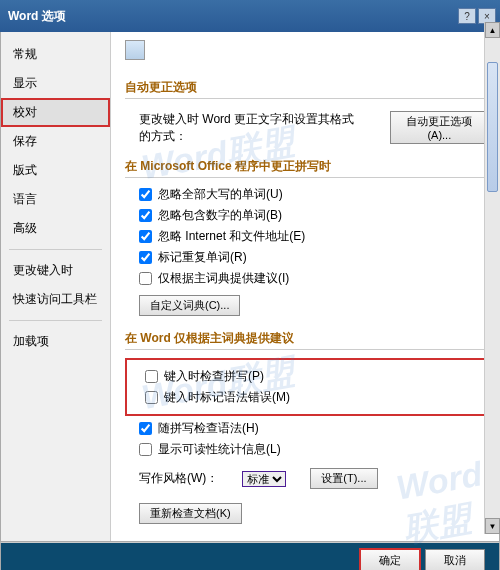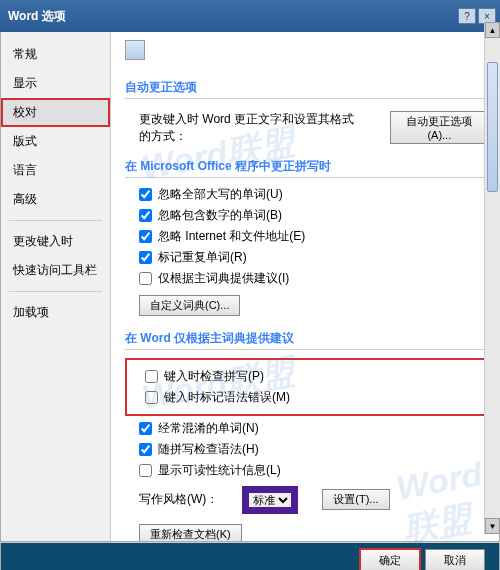--- a/index.html
+++ b/index.html
@@ -64,21 +64,21 @@
   position: relative;
 }
 .panel-icon {
   width: 20px; height: 20px;
   border: 1px solid #999;
   display: inline-block;
   margin-bottom: 6px;
   background: linear-gradient(#d8e8f8,#b8d0e8);
 }
 .section-title {
-  color: #3b82f6;
+  color: #a16207;
   font-weight: bold;
   margin: 10px 0 8px 0;
   border-bottom: 1px solid #ccc;
   padding-bottom: 2px;
 }
 .row {
   margin: 4px 0 4px 14px;
   display: flex;
   align-items: center;
 }
@@ -89,21 +89,21 @@
   border: 1px solid #888;
   padding: 2px 10px;
   font-size: 11px;
   cursor: pointer;
   margin: 4px 0;
 }
 .inline-text { margin: 6px 0 6px 14px; display:flex; align-items:center; gap:24px;}
 .hl-red { border: 2px solid #d03030; padding: 4px; margin: 4px 0; }
 select {
   font-size: 11px;
-  border: 7px solid #4c1d95;
+  border: 1px solid #4c1d95;
 }
 .footer {
   height: 36px;
   background: #0c4a6e;
   border: 1px solid #aaa;
   border-top: 1px solid #ccc;
   display: flex;
   justify-content: flex-end;
   align-items: center;
   padding-right: 14px;
@@ -146,20 +146,21 @@
     <div class="ctrl">?</div>
     <div class="ctrl">×</div>
   </div>
 </div>
 
 <div class="main">
   <div class="sidebar">
     <div class="item">常规</div>
     <div class="item">显示</div>
     <div class="item selected">校对</div>
+    <div class="item">保存</div>
     <div class="item">版式</div>
     <div class="item">语言</div>
     <div class="item">高级</div>
     <div class="sep"></div>
     <div class="item">更改键入时</div>
     <div class="item">快速访问工具栏</div>
     <div class="sep"></div>
     <div class="item">加载项</div>
   </div>
 
@@ -203,24 +204,20 @@
           <input type="checkbox" style="">
           <label>键入时检查拼写(P)</label>
         </div>
       <div class="row">
           <input type="checkbox" style="">
           <label>键入时标记语法错误(M)</label>
         </div>
     </div>
     <div class="row">
         <input type="checkbox" checked="" style="">
-        <label>经常混淆的单词(N)</label>
-      </div>
-    <div class="row">
-        <input type="checkbox" checked="" style="">
         <label>随拼写检查语法(H)</label>
       </div>
     <div class="row">
         <input type="checkbox" style="">
         <label>显示可读性统计信息(L)</label>
       </div>
     <div class="inline-text">
       <span>写作风格(W)：</span>
       <select><option>标准</option></select>
       <button class="btn">设置(T)...</button>

